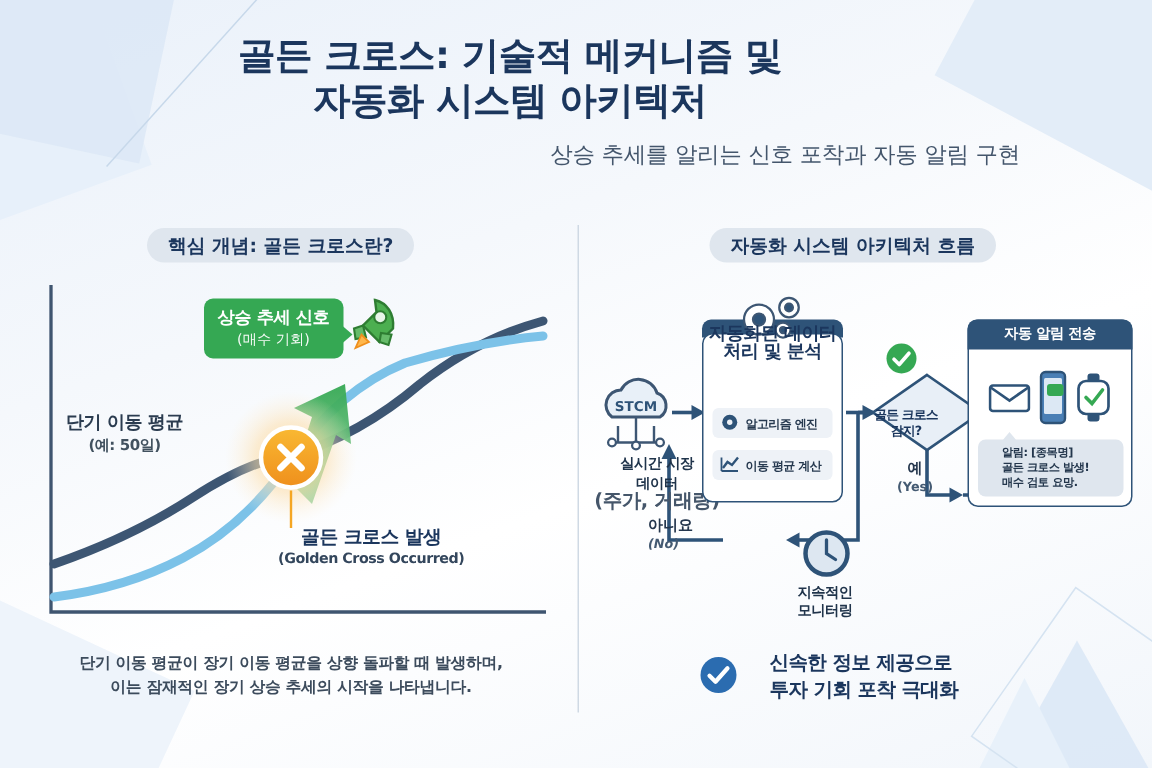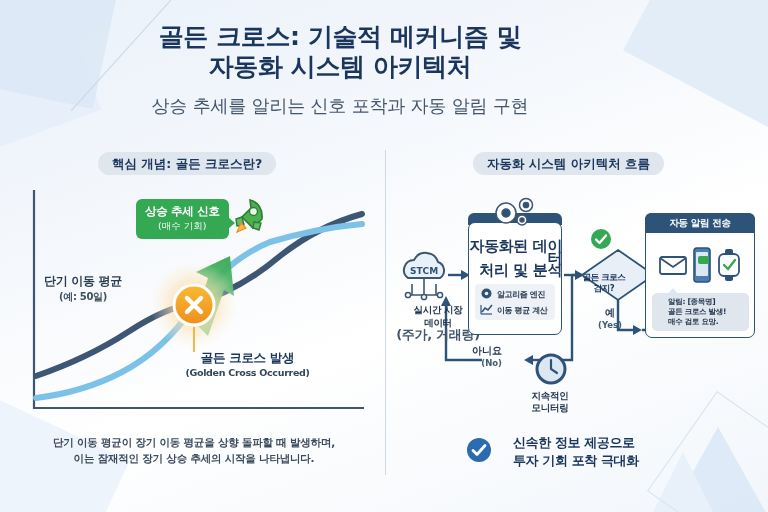--- a/index.html
+++ b/index.html
@@ -21,21 +21,21 @@
   .deco-br1{right:-20px;bottom:-40px;width:0;height:0;border-left:70px solid transparent;
             border-right:70px solid transparent;border-bottom:125px solid #dbe8f6;opacity:.9;}
   .deco-br2{right:30px;bottom:-50px;width:0;height:0;border-left:55px solid transparent;
             border-right:55px solid transparent;border-bottom:110px solid #e8f1fa;}
   .deco-br-line{right:-25px;bottom:-25px;width:120px;height:120px;border:1.5px solid #d5e3f1;transform:rotate(35deg);}
   .deco-bl{left:-45px;bottom:-60px;width:150px;height:150px;background:#eef4fb;transform:rotate(25deg);}
 
   
   #header{position:absolute;left:0;top:22px;width:680px;text-align:center;}
   .title{font-size:25px;line-height:30px;font-weight:bold;color:#1b365d;letter-spacing:-0.4px;}
-  .subtitle{margin-top:12px;font-size:18px;color:#44566c;letter-spacing:-0.2px;}
+  .subtitle{margin-top:12px;font-size:15px;color:#44566c;letter-spacing:-0.2px;text-align:right;}
 
   
   .chip{position:absolute;height:23px;line-height:23px;background:#dfe6ee;border-radius:12px;
         color:#1b365d;font-size:12.5px;font-weight:bold;padding:0 14px;white-space:nowrap;}
   #chip-left{left:98px;top:152px;}
   #chip-right{left:473px;top:152px;}
 
   
   #divider{position:absolute;left:385px;top:150px;width:1px;height:325px;background:#cfd9e4;}
 
@@ -70,36 +70,36 @@
 
   .fl-txt{position:absolute;text-align:center;color:#24364d;letter-spacing:-0.3px;}
 
   #src-label{left:386px;top:304px;width:104px;font-size:9.5px;font-weight:bold;line-height:12.5px;color:#20344b;}
   #src-label .sub{font-weight:bold;font-size:13px;color:#45566a;}
 
   #proc{position:absolute;left:468px;top:222px;width:94px;height:113px;background:#ffffff;
         border:1.5px solid #2e5378;border-radius:7px;box-sizing:border-box;}
   #proc-head{position:absolute;left:468px;top:213px;width:94px;height:12px;background:#2e5378;
              border-radius:6px 6px 0 0;}
-  #proc-title{position:absolute;left:468px;top:240px;width:94px;text-align:right;
-              font-size:15px;font-weight:bold;line-height:12px;color:#1b365d;letter-spacing:-0.4px;}
+  #proc-title{position:absolute;left:468px;top:216px;width:94px;text-align:center;
+              font-size:12px;font-weight:bold;line-height:12px;color:#1b365d;letter-spacing:-0.4px;}
   .proc-row{position:absolute;left:475px;width:80px;height:20px;background:#eef2f7;border-radius:4px;
             display:flex;align-items:center;gap:4px;padding-left:5px;box-sizing:border-box;}
-  #proc-row1{top:284px;}
+  #proc-row1{top:272px;}
   #proc-row2{top:300px;}
   .proc-row .rtxt{font-size:8px;font-weight:bold;color:#26394f;letter-spacing:-0.4px;white-space:nowrap;}
 
   #decision-txt{position:absolute;left:568px;top:272px;width:72px;text-align:center;
                 font-size:8.5px;font-weight:bold;line-height:10.5px;color:#1b365d;letter-spacing:-0.5px;}
   #yes-lbl{position:absolute;left:588px;top:307px;width:44px;text-align:center;font-size:10px;
            font-weight:bold;color:#24364d;line-height:12px;}
   #yes-lbl .en{font-size:8.5px;font-weight:bold;color:#445a72;}
-  #no-lbl{position:absolute;left:432px;top:345px;width:44px;text-align:right;font-size:10px;
-          font-weight:bold;color:#24364d;line-height:12px;margin-left:26px;}
-  #no-lbl .en{font-size:8.5px;font-weight:bold;color:#445a72;}
+  #no-lbl{position:absolute;left:432px;top:345px;width:44px;text-align:left;font-size:10px;
+          font-weight:bold;color:#24364d;line-height:12px;}
+  #no-lbl .en{font-size:8.5px;font-weight:bold;color:#445a72;font-style:italic;}
 
   #mon-lbl{position:absolute;left:505px;top:390px;width:90px;text-align:center;font-size:9.5px;
            font-weight:bold;line-height:12px;color:#20344b;letter-spacing:-0.3px;}
 
   #alert-box{position:absolute;left:645px;top:213px;width:110px;height:125px;background:#ffffff;
              border:1.5px solid #2e5378;border-radius:7px;box-sizing:border-box;}
   #alert-head{position:absolute;left:645px;top:213px;width:110px;height:20px;background:#2e5378;
               border-radius:6px 6px 0 0;color:#fff;font-size:9.5px;font-weight:bold;text-align:center;
               line-height:20px;letter-spacing:-0.3px;box-sizing:border-box;}
   #alert-msg{position:absolute;left:652px;top:293px;width:97px;background:#dfe6ee;border-radius:5px;

